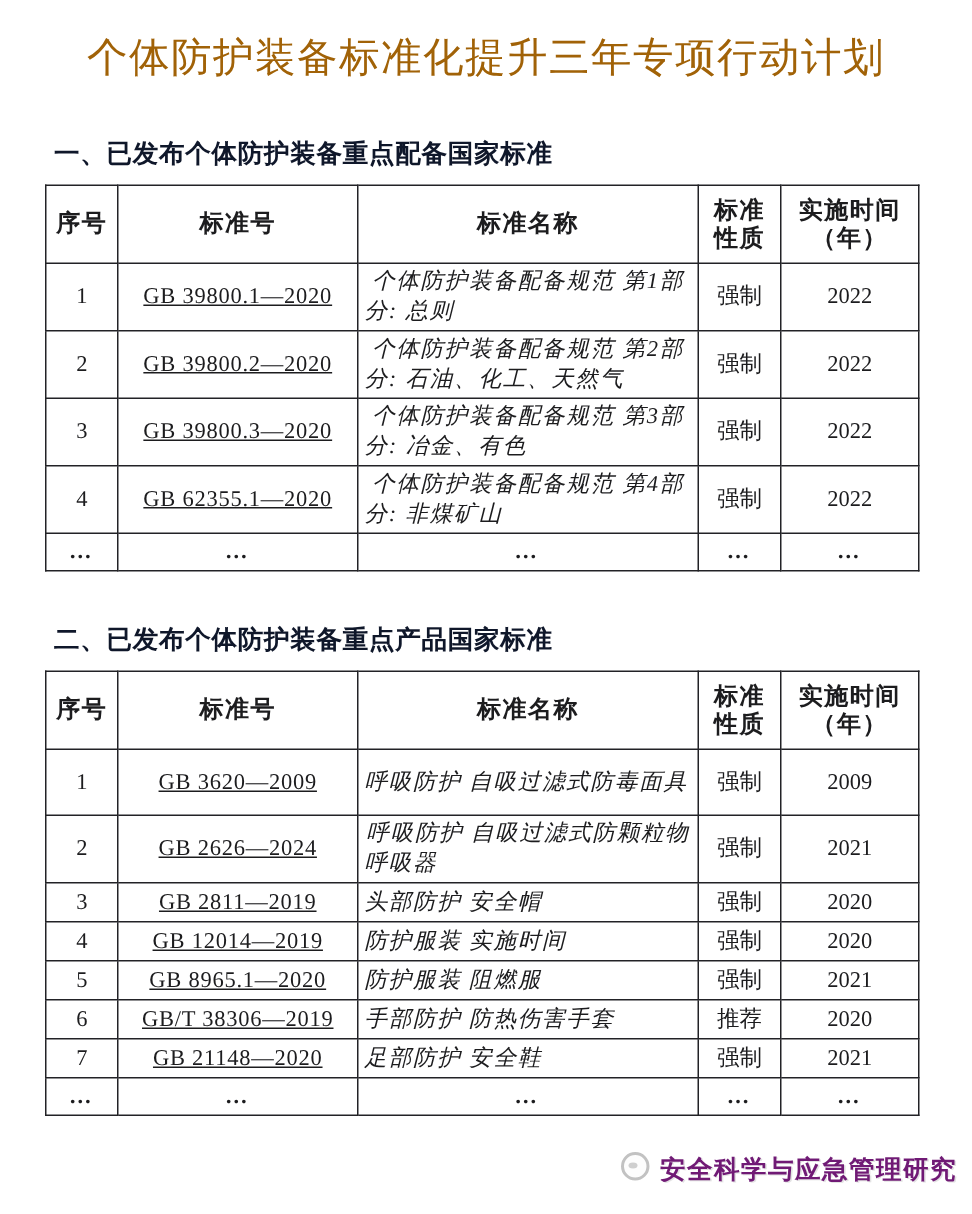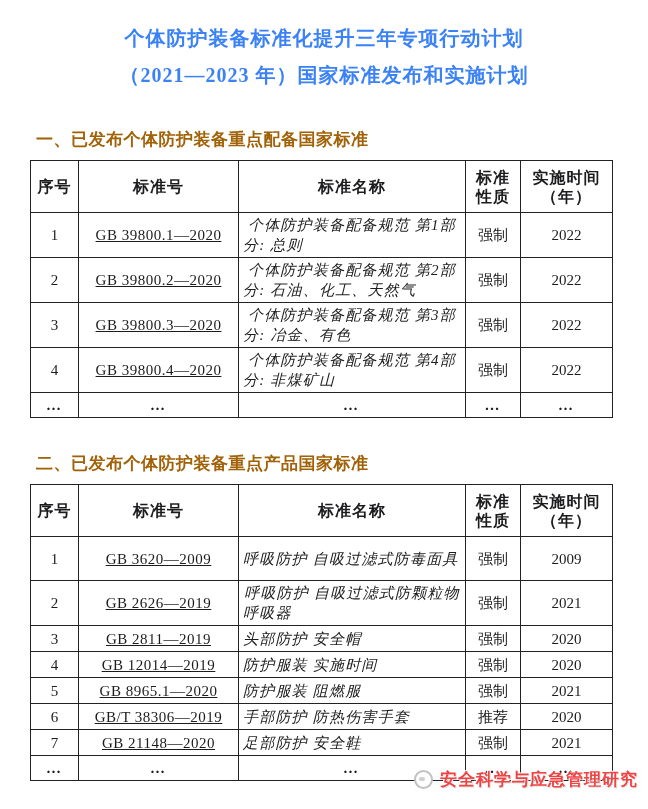--- a/index.html
+++ b/index.html
@@ -14,32 +14,32 @@
   }
   .page {
     position: relative;
     width: 648px;
     height: 809px;
     background: #ffffff;
   }
   .doc-title {
     padding-top: 20px;
     text-align: center;
-    font-weight: 700;
-    font-size: 20px;
+    font-weight: 400;
+    font-size: 27px;
     line-height: 37px;
     letter-spacing: 1px;
-    color: #3b82f6;
+    color: #a16207;
   }
   .section-heading {
     margin: 34px 0 0 36px;
     font-family: "Liberation Sans", "DejaVu Sans", sans-serif;
     font-weight: 700;
     font-size: 17px;
-    color: #a16207;
+    color: #0f172a;
     letter-spacing: 0.5px;
   }
   table.std-table {
     border-collapse: collapse;
     table-layout: fixed;
     width: 582px;
     margin: 9px 0 0 30px;
     background: #ffffff;
   }
   table.std-table td, table.std-table th {
@@ -79,23 +79,22 @@
     text-align-last: center;
     letter-spacing: 2px;
   }
   td.cell-code { letter-spacing: 0.5px; text-decoration: underline; }
   .dots-text { letter-spacing: 2px; font-weight: 700; }
   .watermark {
     position: absolute;
     right: 10px;
     top: 768px;
     display: flex;
-    align-items: center;
     gap: 7px;
-    color: #ef4444;
+    color: #701a75;
     text-shadow: -1px -1px 0 #ffffff, 1px 1px 0 #e3e3e3;
     font-family: "Liberation Sans", "DejaVu Sans", sans-serif;
     font-size: 17px;
     font-weight: 700;
     letter-spacing: 1px;
   }
   .wm-logo {
     width: 19px;
     height: 19px;
     border-radius: 50%;
@@ -113,21 +112,20 @@
     background: #cfcfcf;
   }
 </style>
 </head>
 <body>
 
 <div class="page">
 
   <div class="doc-title">
     <div>个体防护装备标准化提升三年专项行动计划</div>
-    <div>（2021—2023 年）国家标准发布和实施计划</div>
   </div>
 
   <div class="section-heading">一、已发布个体防护装备重点配备国家标准</div>
 
   <table class="std-table">
     <colgroup>
       <col class="col-no">
         <col class="col-code">
         <col class="col-name">
         <col class="col-nat">
@@ -157,21 +155,21 @@
     </tr>
     <tr class="r-tall">
       <td>3</td>
       <td class="cell-code">GB 39800.3—2020</td>
       <td class="cell-name">个体防护装备配备规范 第3部分: 冶金、有色</td>
       <td>强制</td>
       <td>2022</td>
     </tr>
     <tr class="r-tall">
       <td>4</td>
-      <td class="cell-code">GB 39800.4—2020</td>
+      <td class="cell-code">GB 62355.1—2020</td>
       <td class="cell-name">个体防护装备配备规范 第4部分: 非煤矿山</td>
       <td>强制</td>
       <td>2022</td>
     </tr>
     <tr class="r-dots">
       <td class="dots-text">…</td>
       <td class="dots-text">…</td>
       <td class="cell-name dots dots-text">…</td>
       <td class="dots-text">…</td>
       <td class="dots-text">…</td>
@@ -199,21 +197,21 @@
     </tr>
     <tr class="r-tall">
       <td>1</td>
       <td class="cell-code">GB 3620—2009</td>
       <td class="cell-name">呼吸防护 自吸过滤式防毒面具</td>
       <td>强制</td>
       <td>2009</td>
     </tr>
     <tr class="r-tall">
       <td>2</td>
-      <td class="cell-code">GB 2626—2019</td>
+      <td class="cell-code">GB 2626—2024</td>
       <td class="cell-name">呼吸防护 自吸过滤式防颗粒物呼吸器</td>
       <td>强制</td>
       <td>2021</td>
     </tr>
     <tr class="r-short">
       <td>3</td>
       <td class="cell-code">GB 2811—2019</td>
       <td class="cell-name">头部防护 安全帽</td>
       <td>强制</td>
       <td>2020</td>

